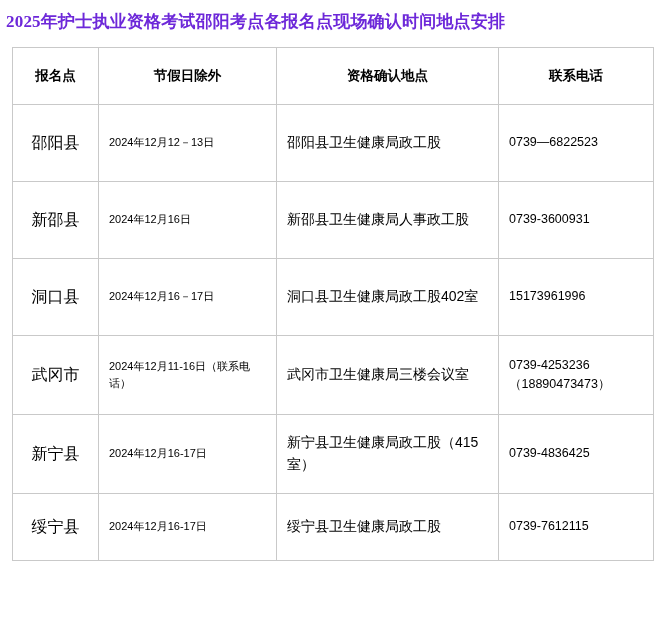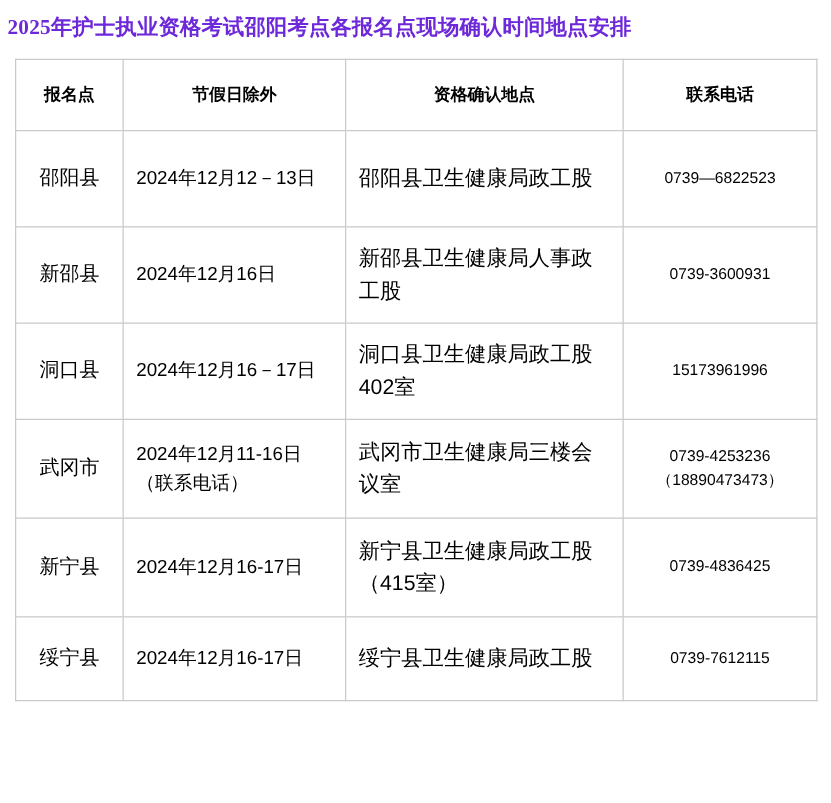--- a/index.html
+++ b/index.html
@@ -59,28 +59,27 @@
   }
   table.schedule td {
     padding: 8px 10px;
   }
   td.site {
     text-align: center;
     font-size: 16px;
   }
   td.time {
     text-align: left;
-    font-size: 15px;
+    font-size: 11px;
   }
   td.place {
     text-align: left;
-    font-size: 17px;
+    font-size: 14px;
   }
   td.phone {
-    text-align: center;
     font-size: 12.5px;
     margin-left: 24px;
   }
   tr.r1 td { height: 60px; }
   tr.r2 td { height: 60px; }
   tr.r3 td { height: 60px; }
   tr.r4 td { height: 60px; }
   tr.r5 td { height: 62px; }
   tr.r6 td { height: 62px; }
   tr.r7 td { height: 50px; }

